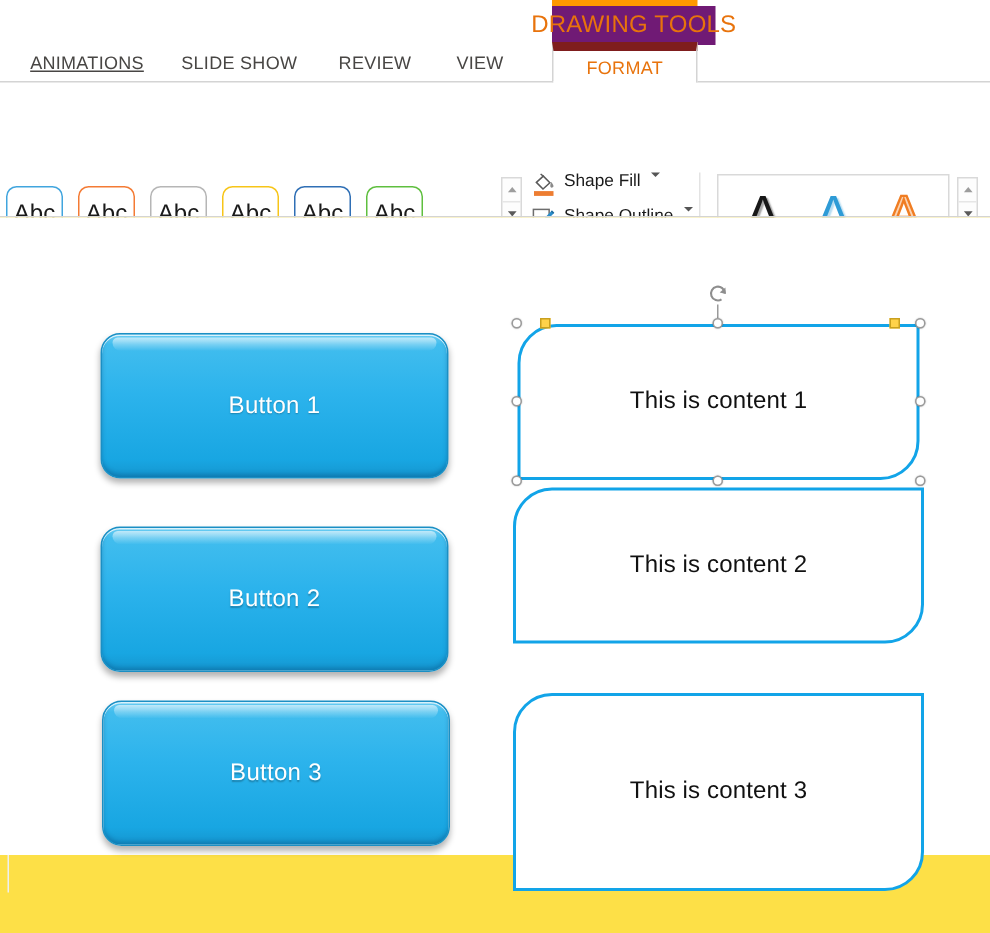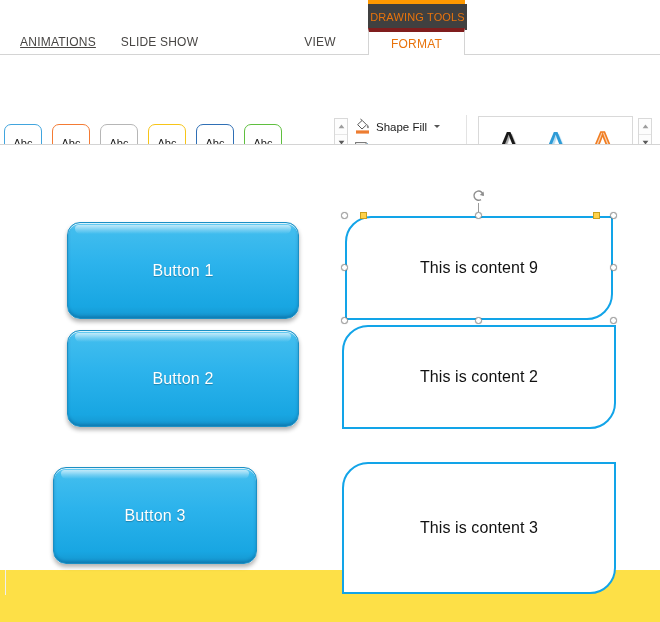--- a/index.html
+++ b/index.html
@@ -38,24 +38,24 @@
   }
   .ctx-accentbar {
     position: absolute;
     left: 0; top: 0;
     width: 97px; height: 4px;
     background: #ff9900;
   }
   .ctx-title {
     position: absolute;
     left: 0; top: 4px;
-    width: 99px; height: 26px;
-    background: #404040;
+    width: 109px; height: 26px;
+    background: #701a75;
     color: #e8730c;
-    font-size: 11px;
+    font-size: 16px;
     letter-spacing: .15px;
     display: flex;
     align-items: center;
     justify-content: center;
     white-space: nowrap;
   }
 
   
   .tabs-row {
     position: absolute;
@@ -73,21 +73,21 @@
     color: #484644;
     letter-spacing: .2px;
     white-space: nowrap;
     cursor: pointer;
   }
   .tab.active {
     color: #e8730c;
     background: #ffffff;
     border-left: 1px solid #d4d4d4;
     border-right: 1px solid #d4d4d4;
-    border-top: 4px solid #7f1d1d;
+    border-top: 6px solid #7f1d1d;
     z-index: 3;
   }
   .tabs-underline {
     position: absolute;
     left: 0; top: 54px;
     width: 660px;
     height: 1px;
     background: #d4d4d4;
     z-index: 1;
   }
@@ -148,21 +148,21 @@
     gap: 10px;
   }
   .style-swatch {
     width: 38px; height: 38px;
     border-radius: 7px;
     border: 1.6px solid #41a5de;
     background: #ffffff;
     display: flex;
     align-items: center;
     justify-content: center;
-    font-size: 11px;
+    font-size: 16px;
     color: #1a1a1a;
     cursor: pointer;
   }
 
   
   .scroll-col {
     position: absolute;
     width: 14px;
     display: flex;
     flex-direction: column;
@@ -180,21 +180,20 @@
   .scroll-btn:last-child { border-bottom: none; }
   .scroll-btn svg { display: block; }
 
   
   .cmd-list {
     position: absolute;
     left: 354px; top: 60px;
   }
   .cmd {
     display: flex;
-    align-items: center;
     height: 23px;
     gap: 5px;
     cursor: pointer;
     padding-right: 15px;
   }
   .cmd-ico {
     width: 17px; height: 17px;
     flex: 0 0 17px;
     position: relative;
   }
@@ -354,20 +353,21 @@
   <div class="ribbon-tabbar">
 
     <div class="ctx-group">
       <div class="ctx-accentbar"></div>
       <div class="ctx-title">DRAWING TOOLS</div>
     </div>
 
     <div class="tabs-row">
       <div class="tab" style="left:8px;width:100px;text-decoration:underline;">ANIMATIONS</div>
       <div class="tab" style="left:112px;width:95px;">SLIDE SHOW</div>
+      <div class="tab" style="left:214px;width:72px;">REVIEW</div>
       <div class="tab" style="left:292px;width:56px;">VIEW</div>
       <div class="tab active" style="left:368px;width:97px;">FORMAT</div>
     </div>
 
     <div class="tabs-underline"></div>
     <div class="tab-active-mask" style="left:369px;width:95px;"></div>
   </div>
 
   <div class="ribbon-body">
 
@@ -483,29 +483,29 @@
   <div class="ribbon-bottom-line"></div>
 
   <div class="canvas-wrap">
     <div class="canvas-left-rule"></div>
 
     <div class="slide">
 
       <div class="sbtn" style="left:67px;top:77px;width:232px;height:97px;">
         <span class="sbtn-label">Button 1</span>
       </div>
-      <div class="sbtn" style="left:67px;top:185px;width:232px;height:97px;">
+      <div class="sbtn" style="left:67px;top:206px;width:232px;height:97px;">
         <span class="sbtn-label">Button 2</span>
       </div>
-      <div class="sbtn" style="left:53px;top:322px;width:204px;height:97px;">
+      <div class="sbtn" style="left:68px;top:322px;width:232px;height:97px;">
         <span class="sbtn-label">Button 3</span>
       </div>
 
       <div class="cbox" style="left:345px;top:71px;width:268px;height:104px;">
-        <span class="cbox-label">This is content 9</span>
+        <span class="cbox-label">This is content 1</span>
       </div>
       <div class="cbox" style="left:342px;top:180px;width:274px;height:104px;">
         <span class="cbox-label">This is content 2</span>
       </div>
       <div class="cbox" style="left:342px;top:317px;width:274px;height:132px;">
         <span class="cbox-label">This is content 3</span>
       </div>
 
       <div class="sel-frame" style="left:341px;top:67px;width:276px;height:112px;">
 

